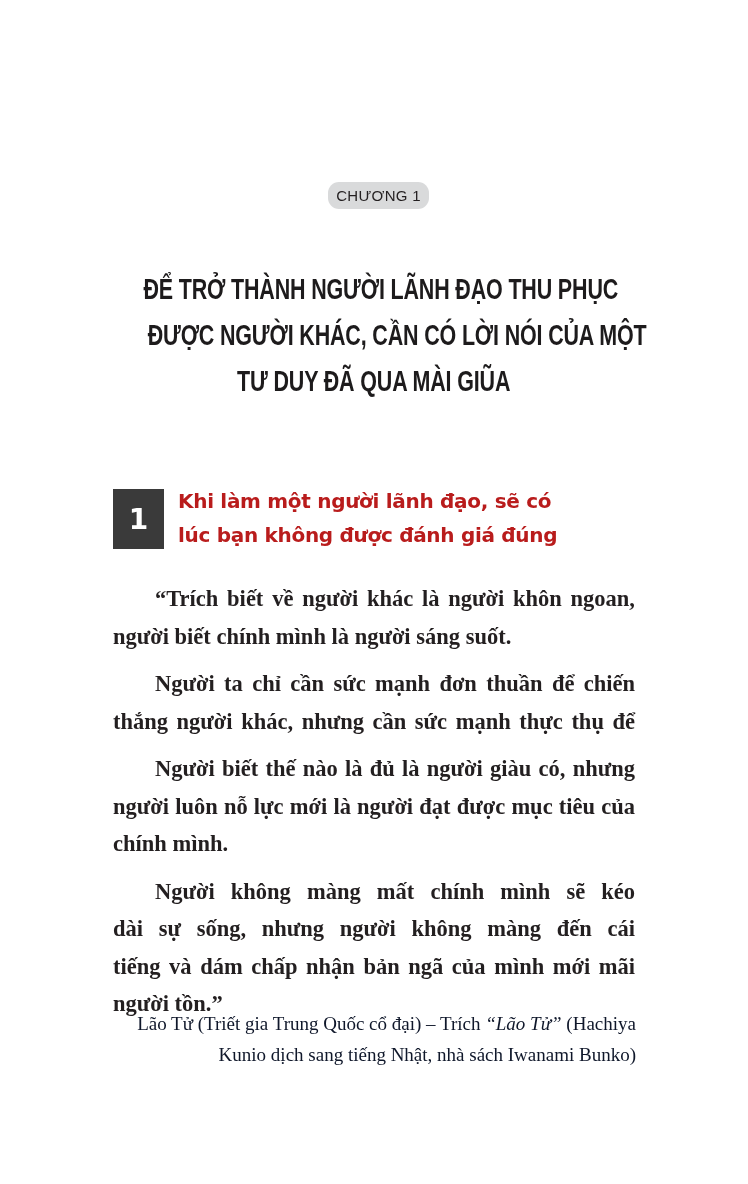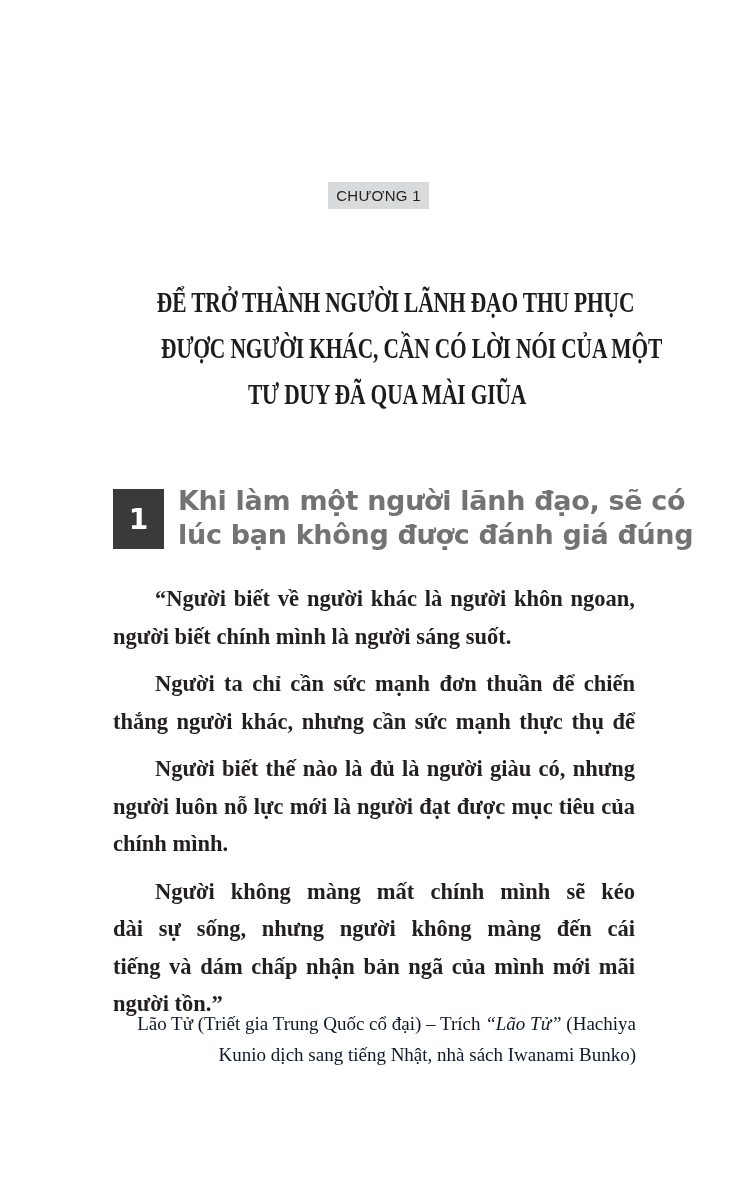--- a/index.html
+++ b/index.html
@@ -7,39 +7,40 @@
     width: 748px; height: 1184px; background: #ffffff; position: relative; overflow: hidden;
     color: #231f20;
   }
   .page { position: absolute; left: 0; top: 0; width: 748px; height: 1184px; }
 
   .chapter-badge {
     position: absolute; left: 328px; top: 182px; width: 101px; height: 27px;
     background: #d9dadb; display: flex; align-items: center; justify-content: center;
     font-family: "Liberation Sans", sans-serif; font-size: 15px; letter-spacing: 0.3px;
     color: #231f20;
+    border-radius: 11px;
   }
 
   .chapter-title {
     position: absolute; left: 60px; top: 266px; width: 628px; text-align: center;
     font-family: "Liberation Sans", sans-serif; font-weight: bold; font-size: 29px;
     line-height: 46px; color: #1d1b1c; letter-spacing: -0.2px;
   }
   .chapter-title .line { display: block; white-space: nowrap; }
   .chapter-title .inner { display: inline-block; transform: scaleX(0.74); transform-origin: center; }
 
   .section-number {
     position: absolute; left: 113px; top: 489px; width: 51px; height: 60px;
     background: #3a3a3a; color: #ffffff; display: flex; align-items: center; justify-content: center;
     font-family: "DejaVu Sans", sans-serif; font-weight: bold; font-size: 28px;
   }
   .section-heading {
     position: absolute; left: 178px; top: 484px; width: 470px;
-    font-family: "DejaVu Sans", sans-serif; font-weight: bold; font-size: 27px;
-    line-height: 34px; color: #737373; letter-spacing: -0.3px;
+    font-family: "DejaVu Sans", sans-serif; font-weight: bold; font-size: 20px;
+    line-height: 34px; color: #b91c1c; letter-spacing: -0.3px;
   }
   .section-heading .line { display: block; white-space: nowrap; }
 
   .quote {
     position: absolute; left: 113px; top: 580px; width: 522px;
     font-family: "Liberation Serif", serif; font-weight: bold; font-size: 22.5px;
     color: #231f20; text-align: justify;
   }
   .quote p { margin: 0; line-height: 37.5px; text-indent: 42px; text-align-last: left; }
   .quote p + p { margin-top: 10px; }
@@ -55,38 +56,38 @@
 </style>
 </head>
 <body>
 
 <div class="page">
 
   <div class="chapter-badge">
     <span>CHƯƠNG 1</span>
   </div>
 
-  <h1 class="chapter-title" style="margin:13px;font-family:Liberation Serif, serif;">
+  <h1 class="chapter-title" style="margin:0;">
     <span class="line"><span class="inner">ĐỂ TRỞ THÀNH NGƯỜI LÃNH ĐẠO THU PHỤC</span></span>
     <span class="line"><span class="inner">ĐƯỢC NGƯỜI KHÁC, CẦN CÓ LỜI NÓI CỦA MỘT</span></span>
     <span class="line"><span class="inner">TƯ DUY ĐÃ QUA MÀI GIŨA</span></span>
   </h1>
 
   <div class="section-number">
     <span>1</span>
   </div>
 
   <h2 class="section-heading" style="margin:0;">
     <span class="line">Khi làm một người lãnh đạo, sẽ có</span>
     <span class="line">lúc bạn không được đánh giá đúng</span>
   </h2>
 
   <div class="quote">
     <p style="text-indent:0">
-      <span class="line first">“Người biết về người khác là người khôn ngoan,</span>
+      <span class="line first">“Trích biết về người khác là người khôn ngoan,</span>
       <span class="line last">người biết chính mình là người sáng suốt.</span>
     </p>
     <p style="text-indent:0">
       <span class="line first">Người ta chỉ cần sức mạnh đơn thuần để chiến</span>
       <span class="line">thắng người khác, nhưng cần sức mạnh thực thụ để</span>
     </p>
     <p style="text-indent:0">
       <span class="line first">Người biết thế nào là đủ là người giàu có, nhưng</span>
       <span class="line">người luôn nỗ lực mới là người đạt được mục tiêu của</span>
       <span class="line last">chính mình.</span>

